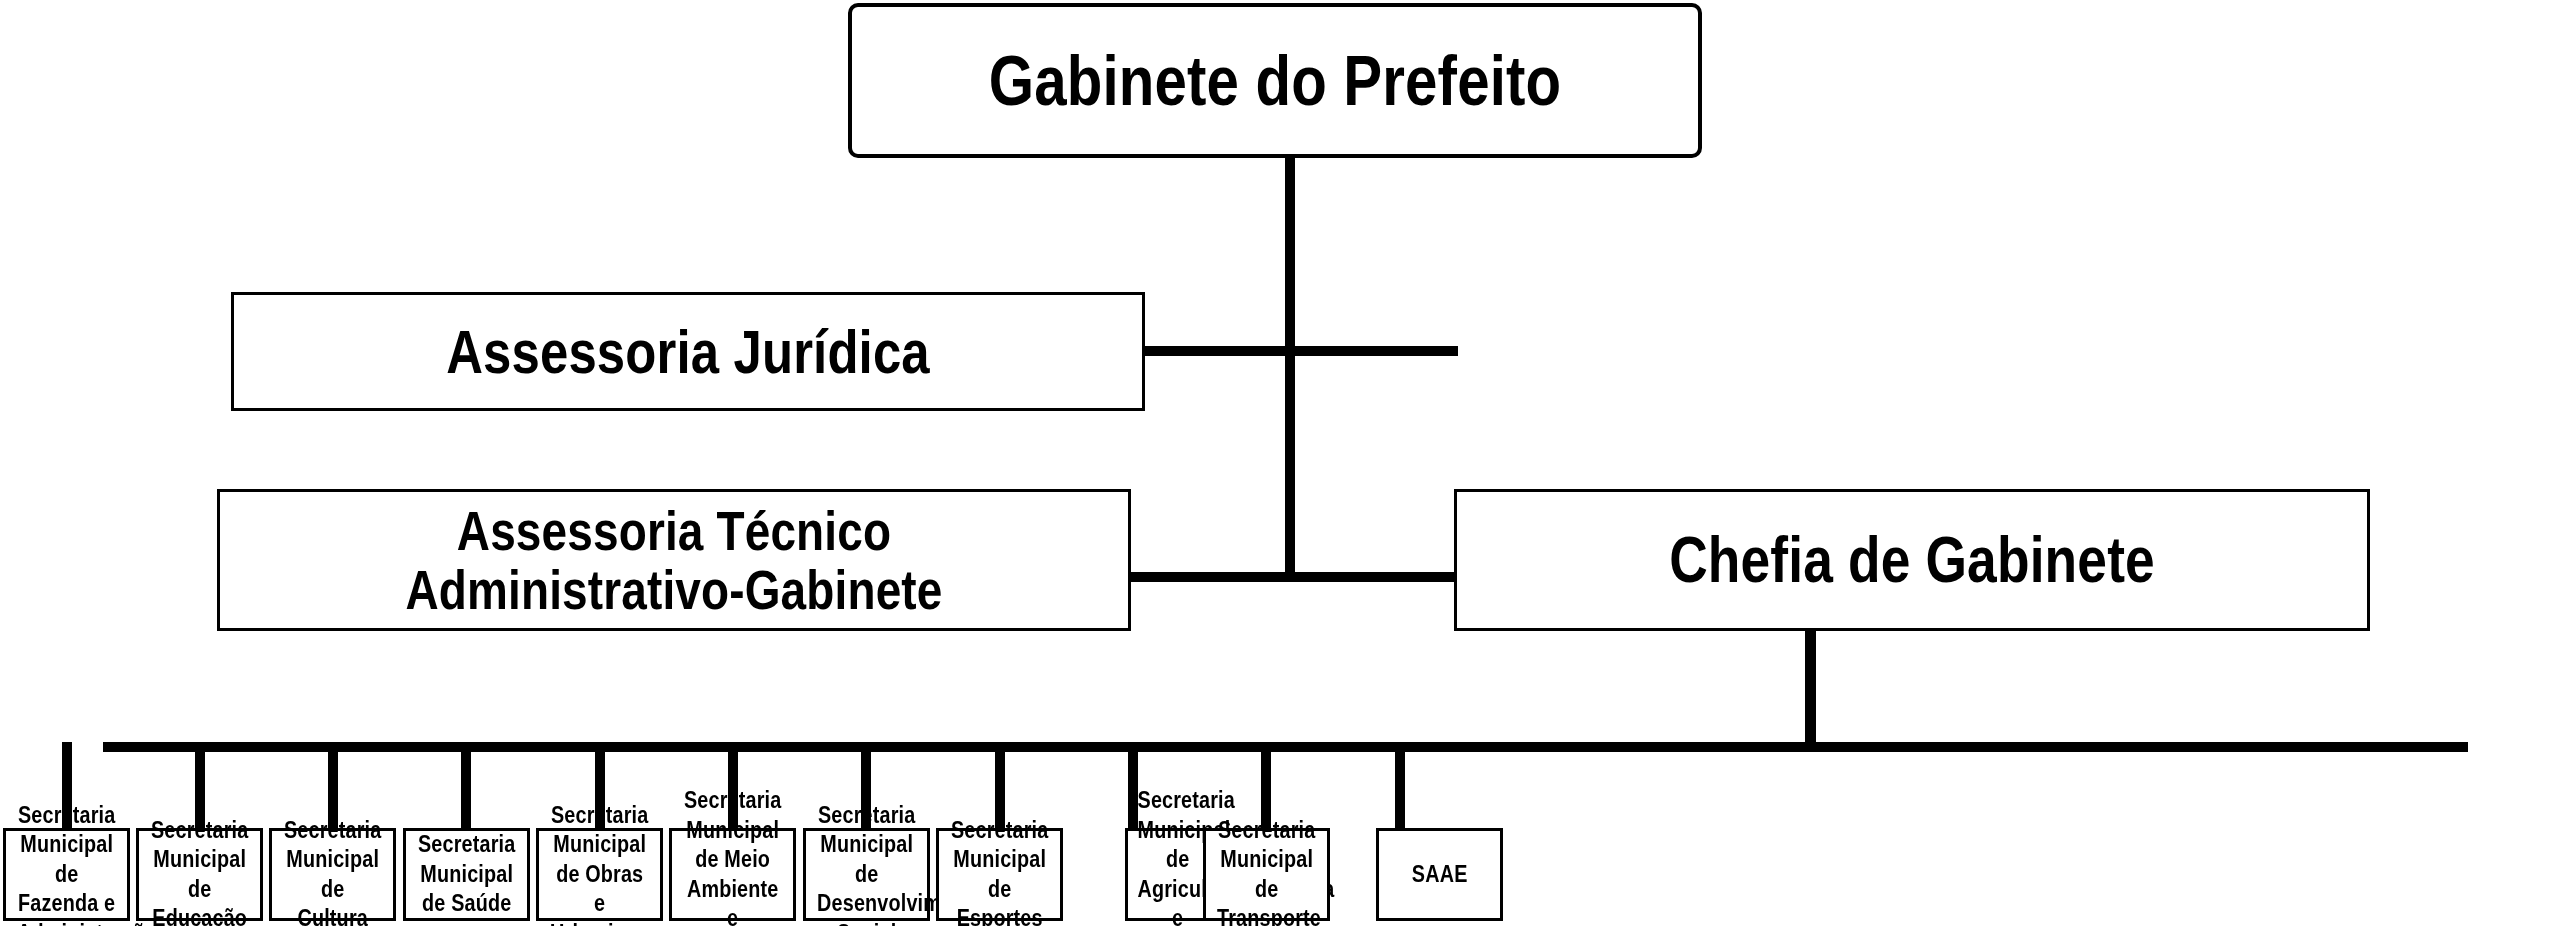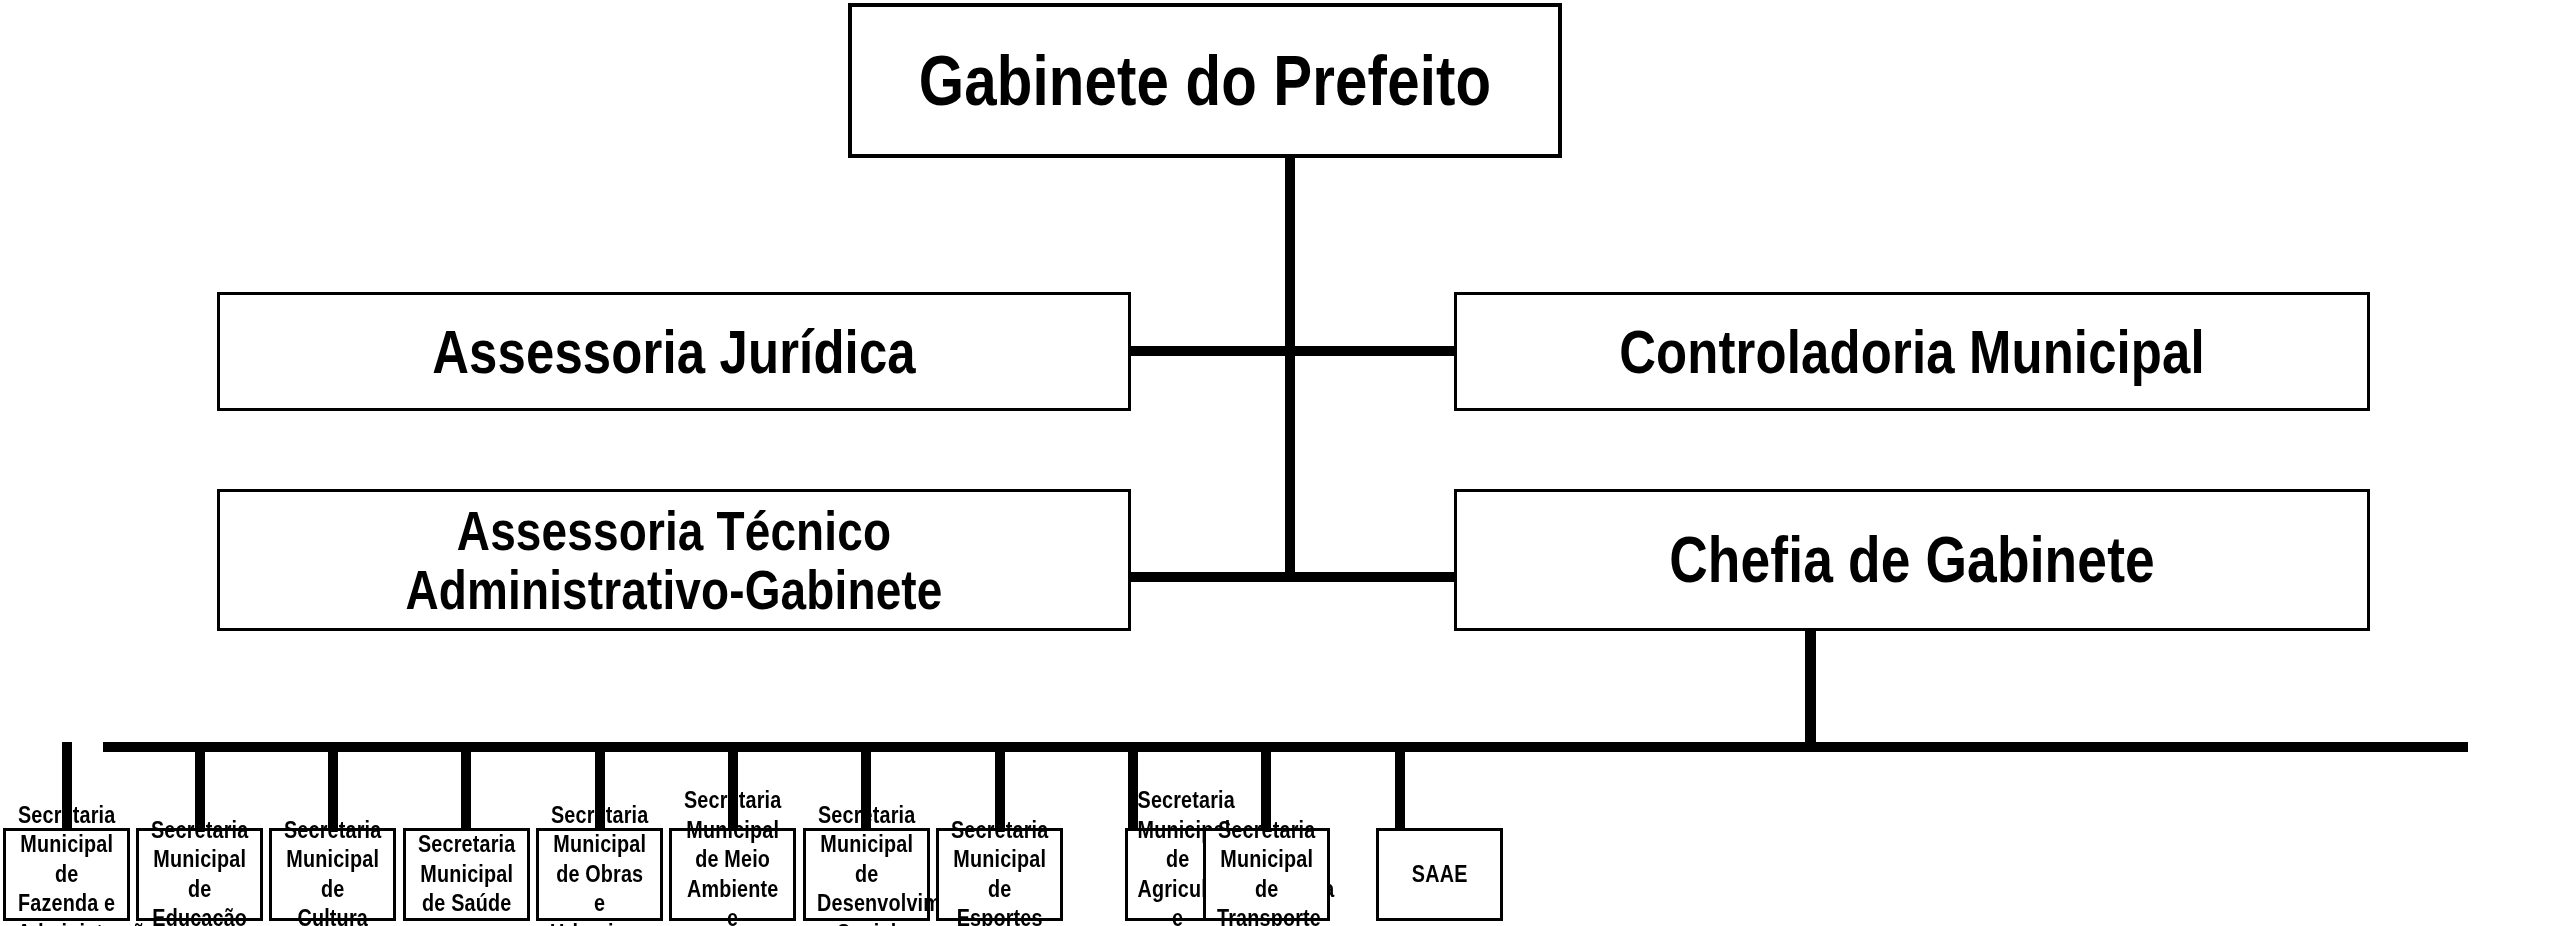--- a/index.html
+++ b/index.html
@@ -36,28 +36,29 @@
     line-height: 1.06;
     transform: scaleX(0.82);
     transform-origin: center center;
     white-space: pre-line;
     letter-spacing: 0.2px;
   }
 
   
   #node-gabinete {
     left: 848px;  top: 2.8px;
-    width: 714px; height: 155px;
+    width: 854px; height: 155px;
     border-width: 4.7px;
+    border-radius: 10px;
   }
   #node-gabinete .label { font-size: 71px; font-weight: 600; }
 
   
   #node-assessoria-juridica {
-    left: 217px; top: 292px;
+    left: 231px; top: 292px;
     width: 914px; height: 119px;
   }
   #node-assessoria-juridica .label { font-size: 62px; font-weight: 600; }
 
   #node-controladoria {
     left: 1454px; top: 292px;
     width: 916px; height: 119px;
   }
   #node-controladoria .label { font-size: 62px; font-weight: 600; }
 
@@ -125,23 +126,20 @@
     </div>
 
   <div class="node" id="node-gabinete">
     <span class="label">Gabinete do Prefeito</span>
   </div>
 
   <div class="node" id="node-assessoria-juridica">
     <span class="label">Assessoria Jurídica</span>
   </div>
 
-  <div class="node" id="node-controladoria">
-    <span class="label">Controladoria Municipal</span>
-  </div>
 
   <div class="node" id="node-chefia">
     <span class="label">Chefia de Gabinete</span>
   </div>
 
   <div class="node" id="node-assessoria-tecnico">
     <span class="label">Assessoria Técnico
 Administrativo-Gabinete</span>
   </div>
 

